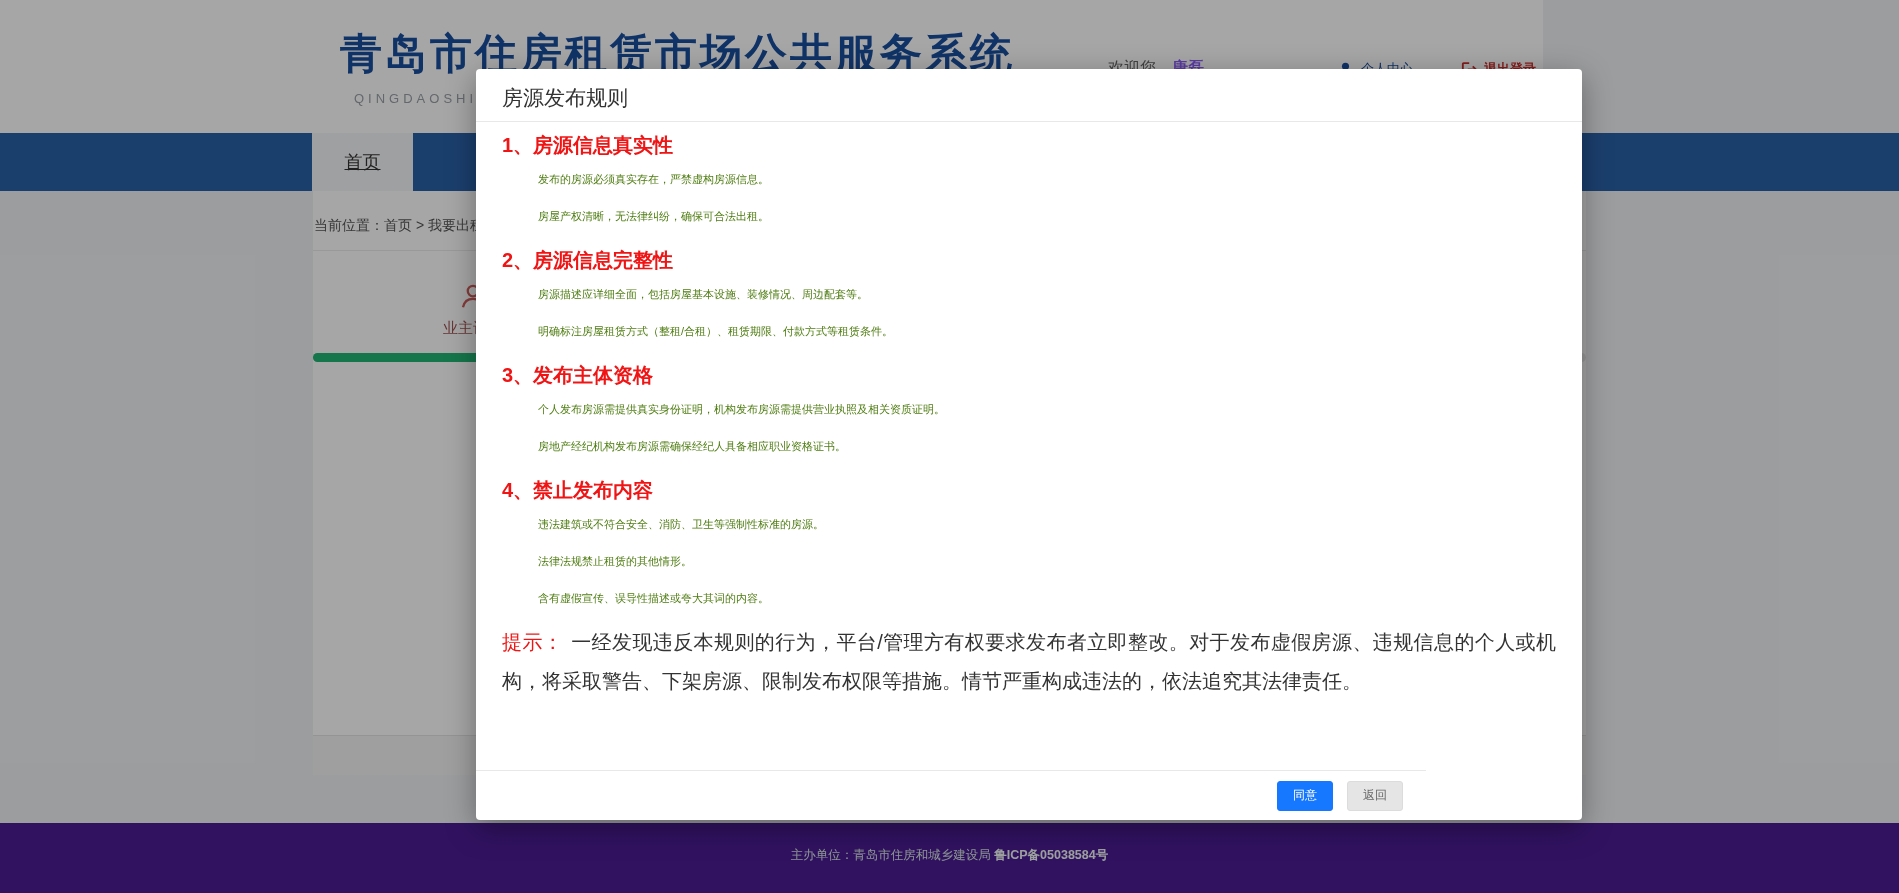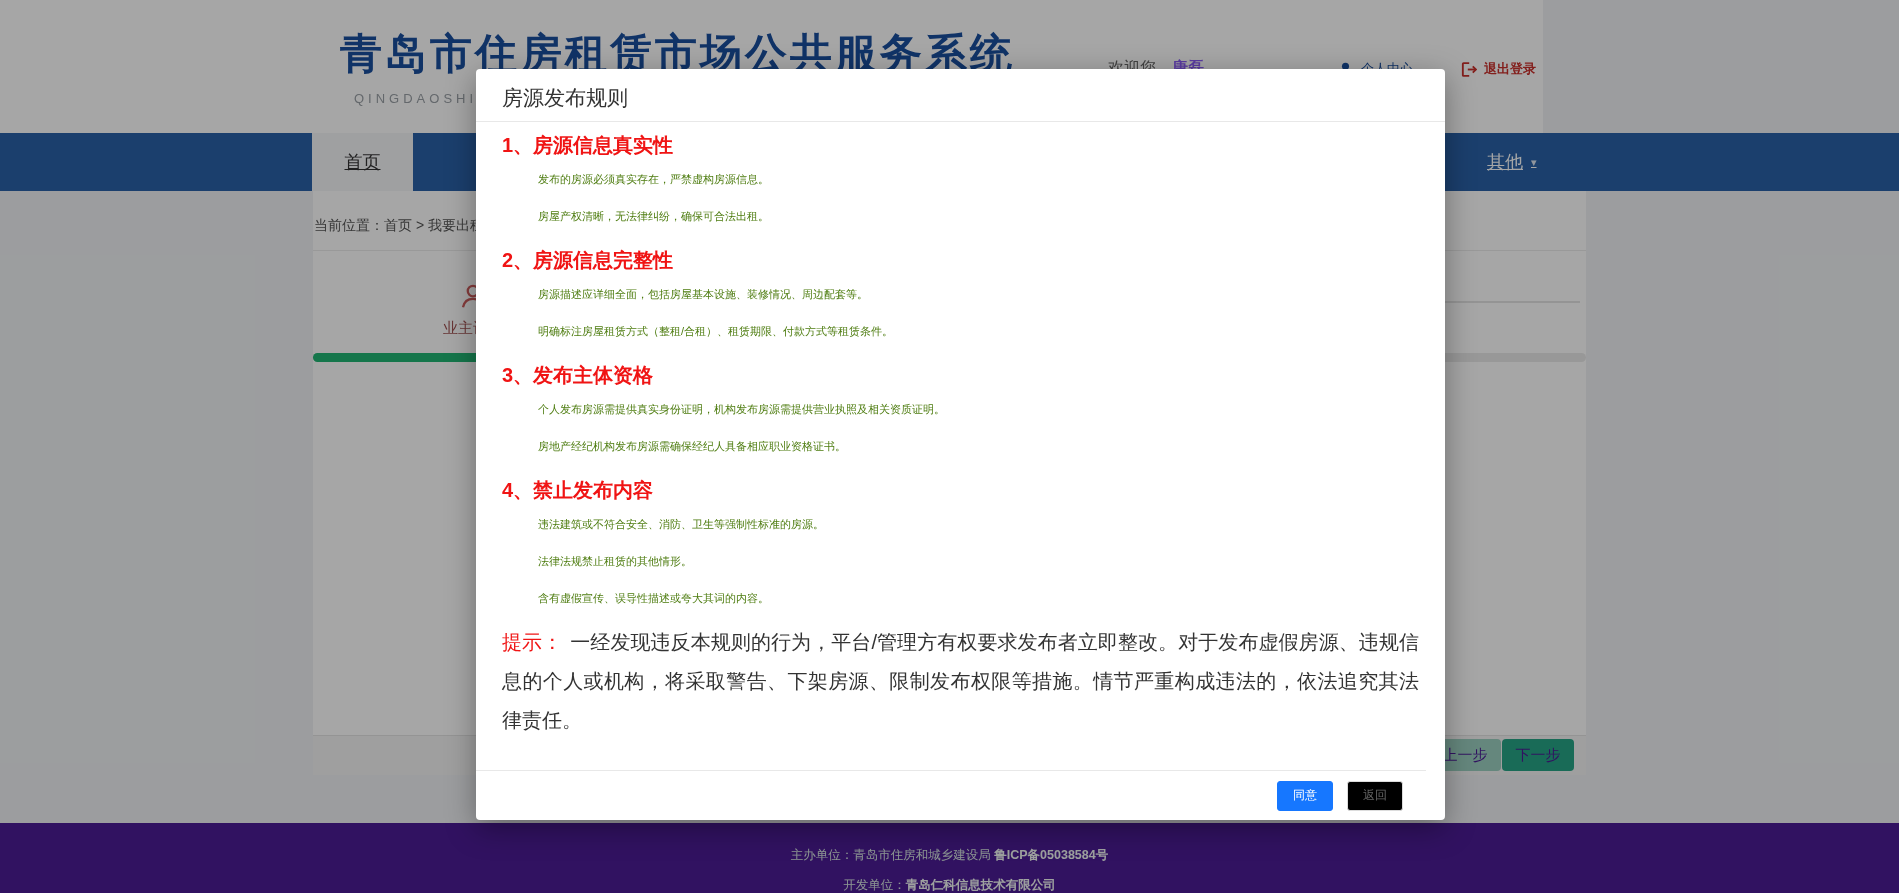--- a/index.html
+++ b/index.html
@@ -51,37 +51,37 @@
 
   
   .footer{position:absolute;left:0;top:823px;width:1899px;height:70px;background:#4c1d95;
           text-align:center;color:#d8e7e2;font-size:12.5px;}
   .footer-line1{margin-top:24px;}
   .footer-line2{margin-top:13px;}
   .footer b{color:#f2f7f5;}
 
   
   .overlay{position:absolute;left:0;top:0;width:1899px;height:893px;background:rgba(0,0,0,0.35);z-index:50;}
-  .modal{position:absolute;left:476px;top:69px;width:969px;height:751px;background:#fff;z-index:60;
+  .modal{position:absolute;left:476px;top:69px;width:1106px;height:751px;background:#fff;z-index:60;
          border-radius:4px;box-shadow:0 8px 30px rgba(0,0,0,0.35);box-sizing:border-box;}
   .modal-title{padding:16px 26px 0;font-size:21px;line-height:26px;color:#333;}
   .modal-divider{margin-top:10px;border-top:1px solid #e8e8e8;}
   .modal-body{padding:0 26px;}
   .rule-h{margin:18px 0 0;font-size:20px;line-height:26px;color:#f01414;font-weight:bold;}
   .rule-h.first{margin-top:10px;}
   .rule-p{margin:11px 0 0;padding-left:36px;font-size:11px;line-height:26px;color:#4d7c0f;}
   .rule-p.p1{margin-top:8px;}
   .tip{margin-top:12px;font-size:20px;line-height:39px;color:#333;text-align:justify;}
   .tip-label{color:#f01414;margin-right:8px;}
   .modal-footer{position:absolute;left:0;bottom:0;width:950px;height:50px;border-top:1px solid #e8e8e8;
                 box-sizing:border-box;display:flex;justify-content:flex-end;align-items:center;gap:14px;padding-right:23px;}
   .m-btn{height:30px;width:56px;border-radius:3px;font-size:12px;font-family:inherit;cursor:pointer;
          display:flex;align-items:center;justify-content:center;box-sizing:border-box;}
   .btn-agree{background:#1677ff;border:1px solid #1677ff;color:#fff;}
-  .btn-back{background:#000000;border:1px solid #dcdcdc;color:#666;}
+  .btn-back{background:#e5e5e5;border:1px solid #dcdcdc;color:#666;}
 
   svg{display:block;}
 </style>
 </head>
 <body>
 
 <div id="app">
 
   <div class="header">
     <div class="brand">
@@ -143,21 +143,20 @@
   <div class="progress">
     <div class="progress-fill"></div>
   </div>
 
   <div class="btnbar"></div>
   <button class="wiz-btn btn-prev">上一步</button>
   <button class="wiz-btn btn-next">下一步</button>
 
   <div class="footer">
     <div class="footer-line1"><span>主办单位：</span><span>青岛市住房和城乡建设局</span> <b>鲁ICP备05038584号</b></div>
-    <div class="footer-line2"><span>开发单位：</span><b>青岛仁科信息技术有限公司</b></div>
   </div>
 
   <div class="overlay"></div>
 
   <div class="modal">
     <div class="modal-title">房源发布规则</div>
     <div class="modal-divider"></div>
     <div class="modal-body">
 
       <div class="rule-h first">1、房源信息真实性</div>

